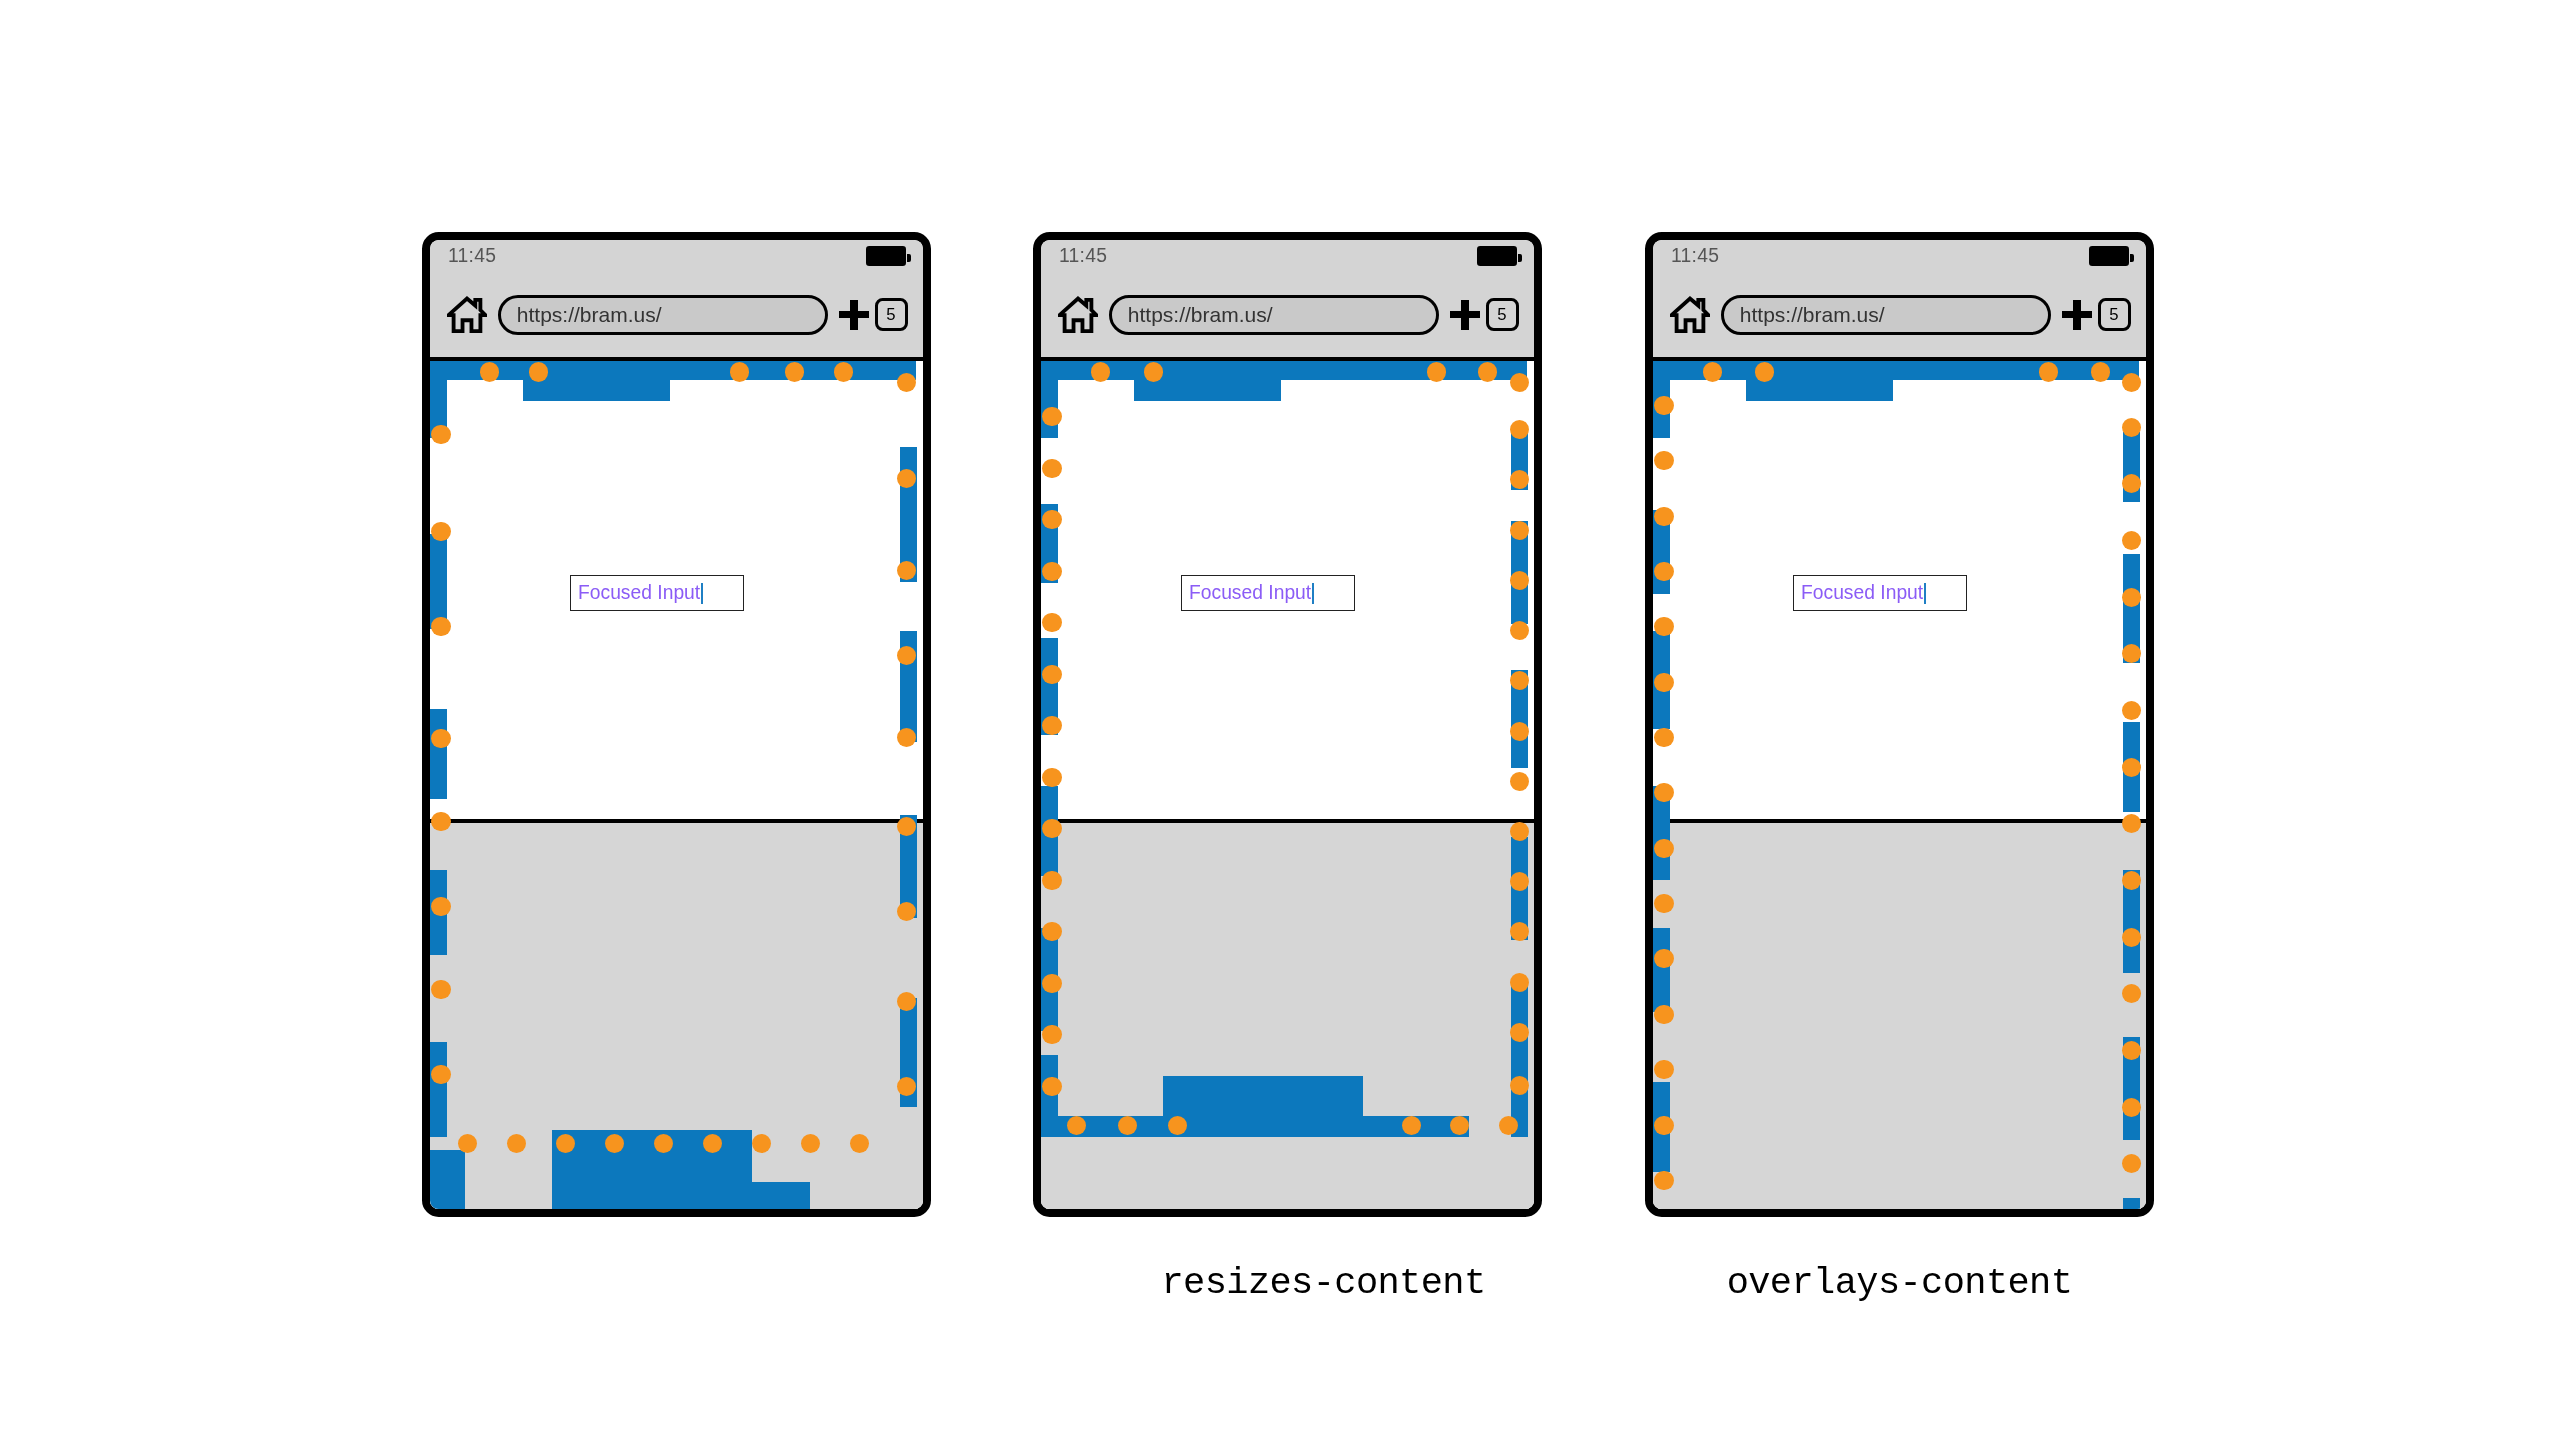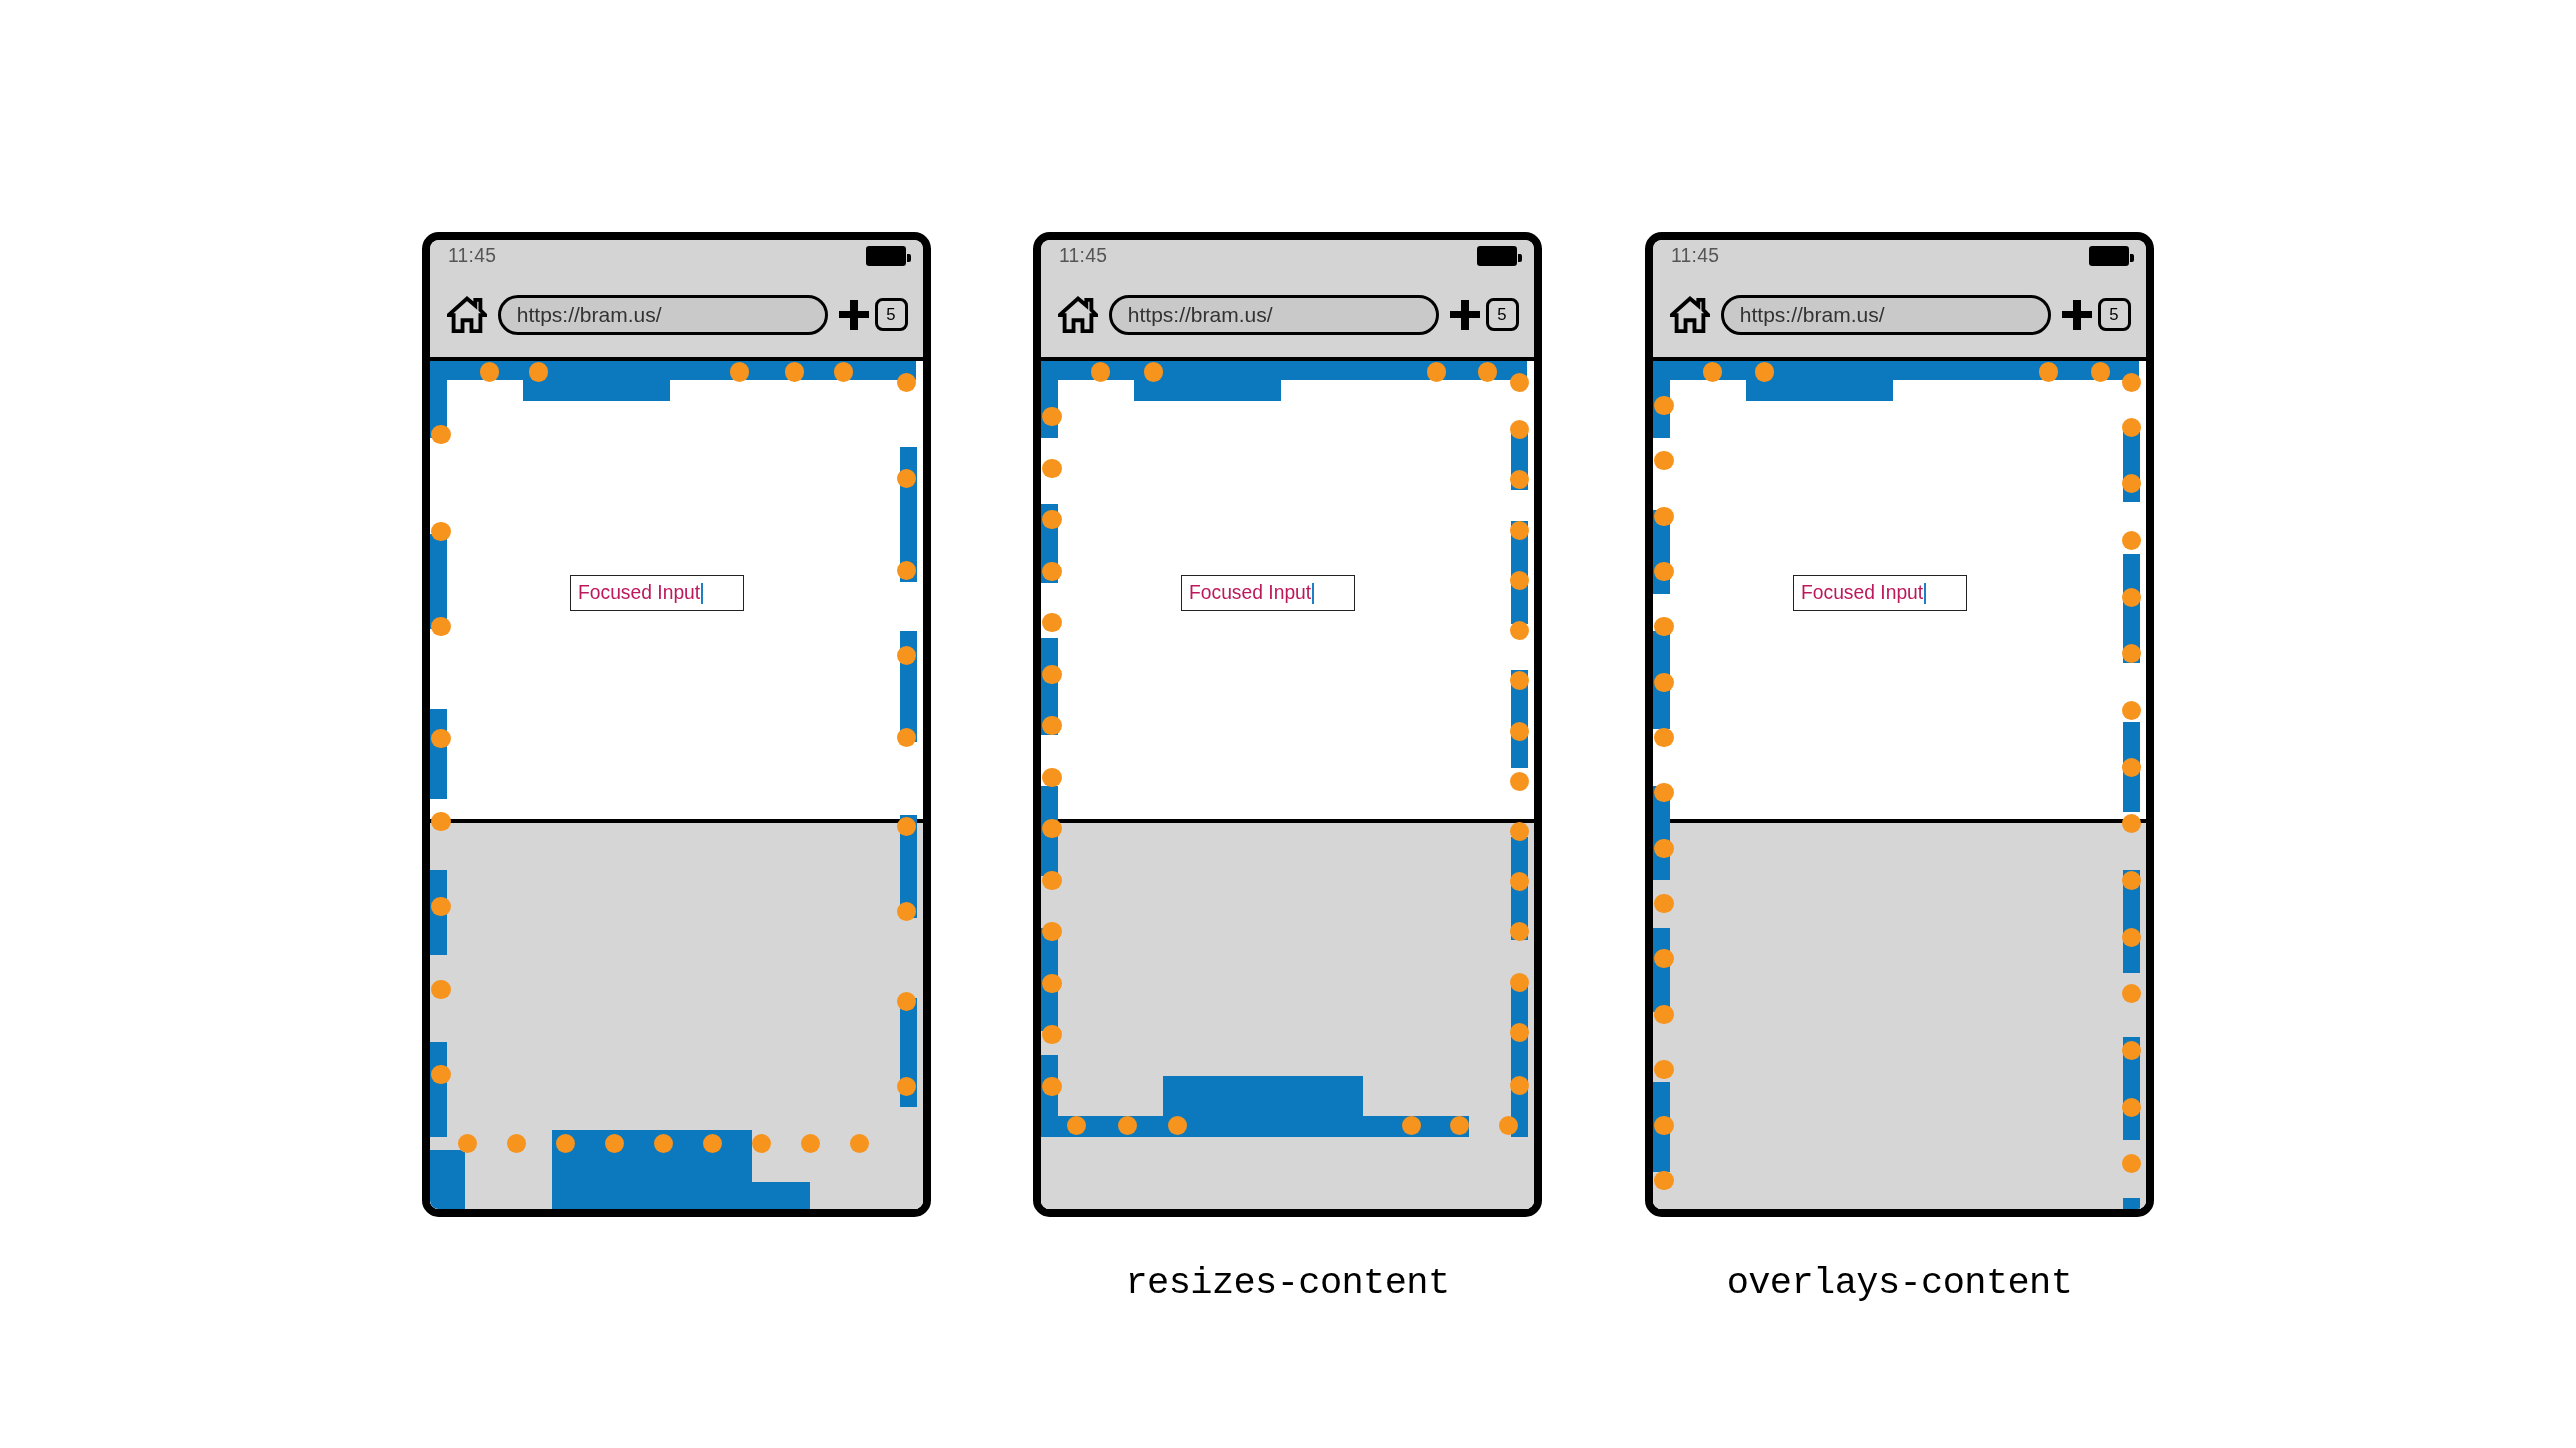--- a/index.html
+++ b/index.html
@@ -50,37 +50,37 @@
   
   .screen{position:absolute;left:0;top:121px;right:0;bottom:0;background:#fff;}
   .content-pane{position:absolute;left:0;right:0;top:0;background:#fff;}
   .keyboard-pane{position:absolute;left:0;right:0;bottom:0;background:#d6d6d6;
                  border-top:4.5px solid #000;box-sizing:border-box;}
 
   
   .focused-input{position:absolute;width:174px;height:36px;
        border:1.9px solid #222;background:#fff;box-sizing:border-box;
        display:flex;align-items:center;z-index:6;}
-  .focused-input .txt{padding-left:7px;font-size:19.3px;color:#be185d;
+  .focused-input .txt{padding-left:7px;font-size:19.3px;color:#8b5cf6;
        font-family:"Liberation Sans", sans-serif;white-space:nowrap;}
   .caret{display:inline-block;width:2.6px;height:21px;background:#1f7fc4;
        margin-left:0.6px;vertical-align:middle;}
 
   
   .blue{position:absolute;background:#0c78bd;z-index:2;}
   
   .dot{position:absolute;width:19.3px;height:19.3px;border-radius:50%;
        background:#f7941e;z-index:4;}
 
   
   .caption{position:absolute;top:1262px;width:509px;text-align:center;
            font-family:"Liberation Mono", monospace;font-size:37px;color:#000;
            letter-spacing:-0.6px;}
   #cap-1{left:422px;}
-  #cap-2{left:1033px;font-family:Liberation Mono, monospace;}
+  #cap-2{left:1069px;font-family:Liberation Mono, monospace;}
   #cap-3{left:1645px;}
 </style>
 </head>
 <body>
 
 <div class="stage">
 
   <div class="phone" id="phone-1">
 
     <div class="chrome">

